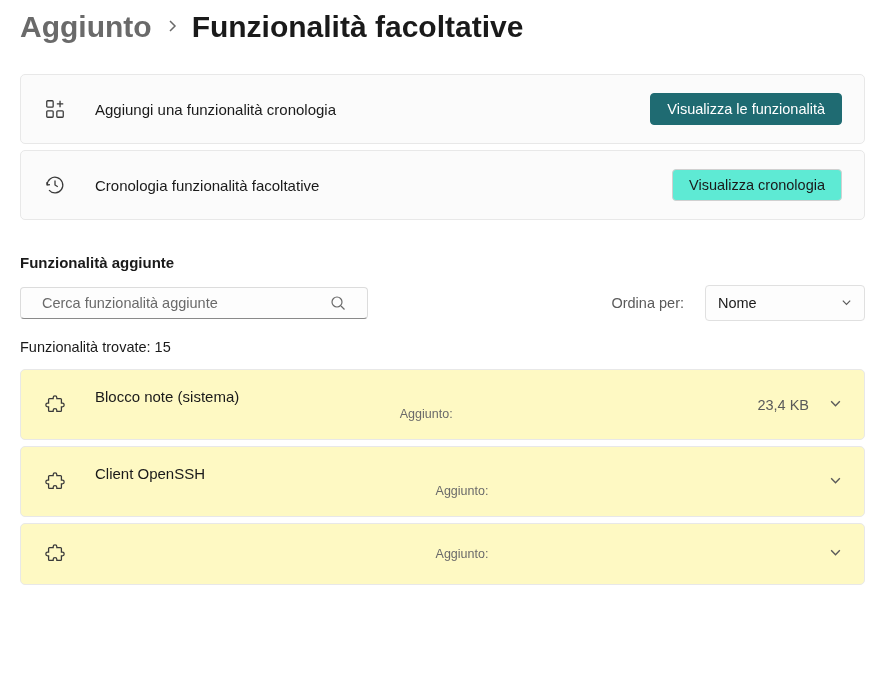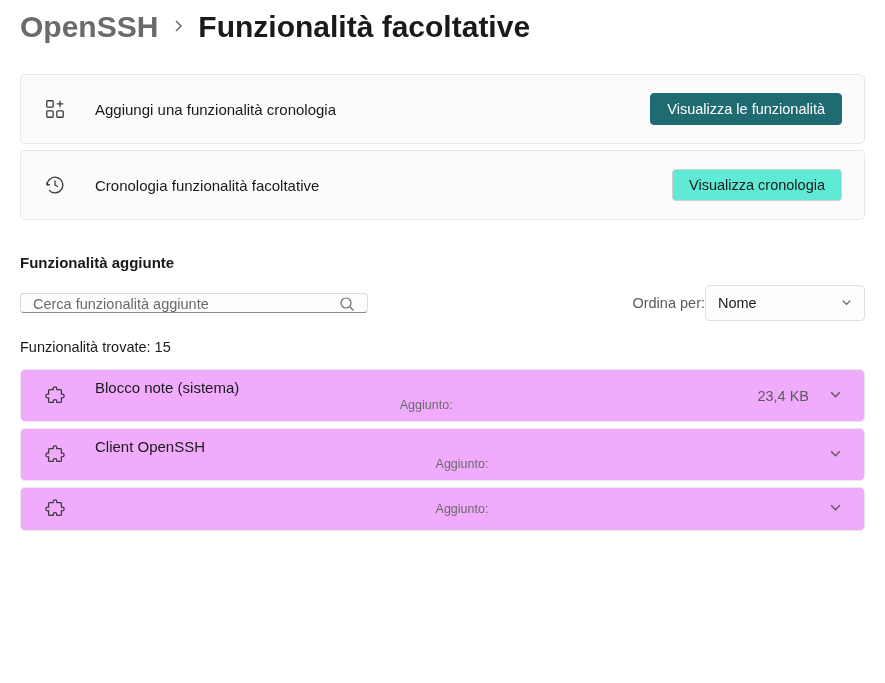--- a/index.html
+++ b/index.html
@@ -78,49 +78,49 @@
       margin-bottom: 14px;
     }
     .filter-row {
       display: flex;
       align-items: center;
       justify-content: space-between;
       margin-bottom: 18px;
     }
     .search-box {
       display: flex;
-      align-items: flex-end;
+      align-items: center;
       width: 348px;
       border: 1px solid #dcdcdc;
       border-bottom: 1.5px solid #8a8a8a;
       border-radius: 4px;
       background: #fdfdfd;
-      padding: 0 12px;
-      height: 20px;
+      padding: 0 21px;
+      height: 32px;
     }
     .search-input {
       flex: 1;
       border: none;
       outline: none;
       background: transparent;
       font-size: 14.5px;
       color: #333;
     }
     .search-input::placeholder {
       color: #6a6a6a;
     }
     .search-icon {
       color: #6a6a6a;
       width: 16px;
       height: 16px;
     }
     .sort-group {
       display: flex;
       align-items: center;
-      gap: 0;
+      gap: 21px;
     }
     .sort-label {
       font-size: 14.5px;
       color: #5a5a5a;
     }
     .sort-select {
       display: flex;
       align-items: center;
       justify-content: space-between;
       width: 160px;
@@ -137,24 +137,24 @@
       font-size: 11px;
     }
     .count-text {
       font-size: 14.5px;
       color: #1a1a1a;
       margin-bottom: 14px;
     }
     .feature-item {
       display: flex;
       align-items: center;
-      background: #f0abfc;
+      background: #fef9c3;
       border: 1px solid #e8e8e8;
       border-radius: 5px;
-      padding: 9px 22px;
+      padding: 18px 22px;
       margin-bottom: 6px;
       cursor: pointer;
     }
     .feature-icon {
       width: 24px;
       height: 24px;
       display: flex;
       align-items: center;
       justify-content: center;
       margin-right: 28px;
@@ -181,21 +181,21 @@
       margin-right: 20px;
     }
     .feature-chevron {
       color: #5a5a5a;
     }
   </style>
 </head>
 <body>
 
 <div class="breadcrumb">
-  <span class="breadcrumb-parent">OpenSSH</span>
+  <span class="breadcrumb-parent">Aggiunto</span>
   <span class="breadcrumb-chevron">
     <svg width="12" height="12" viewBox="0 0 12 12" fill="none" stroke="currentColor" stroke-width="1.5">
         <path d="M4 1 L9 6 L4 11"></path>
       </svg>
   </span>
   <span class="breadcrumb-current">Funzionalità facoltative</span>
 </div>
 
 <div class="card">
   <span class="card-icon">

